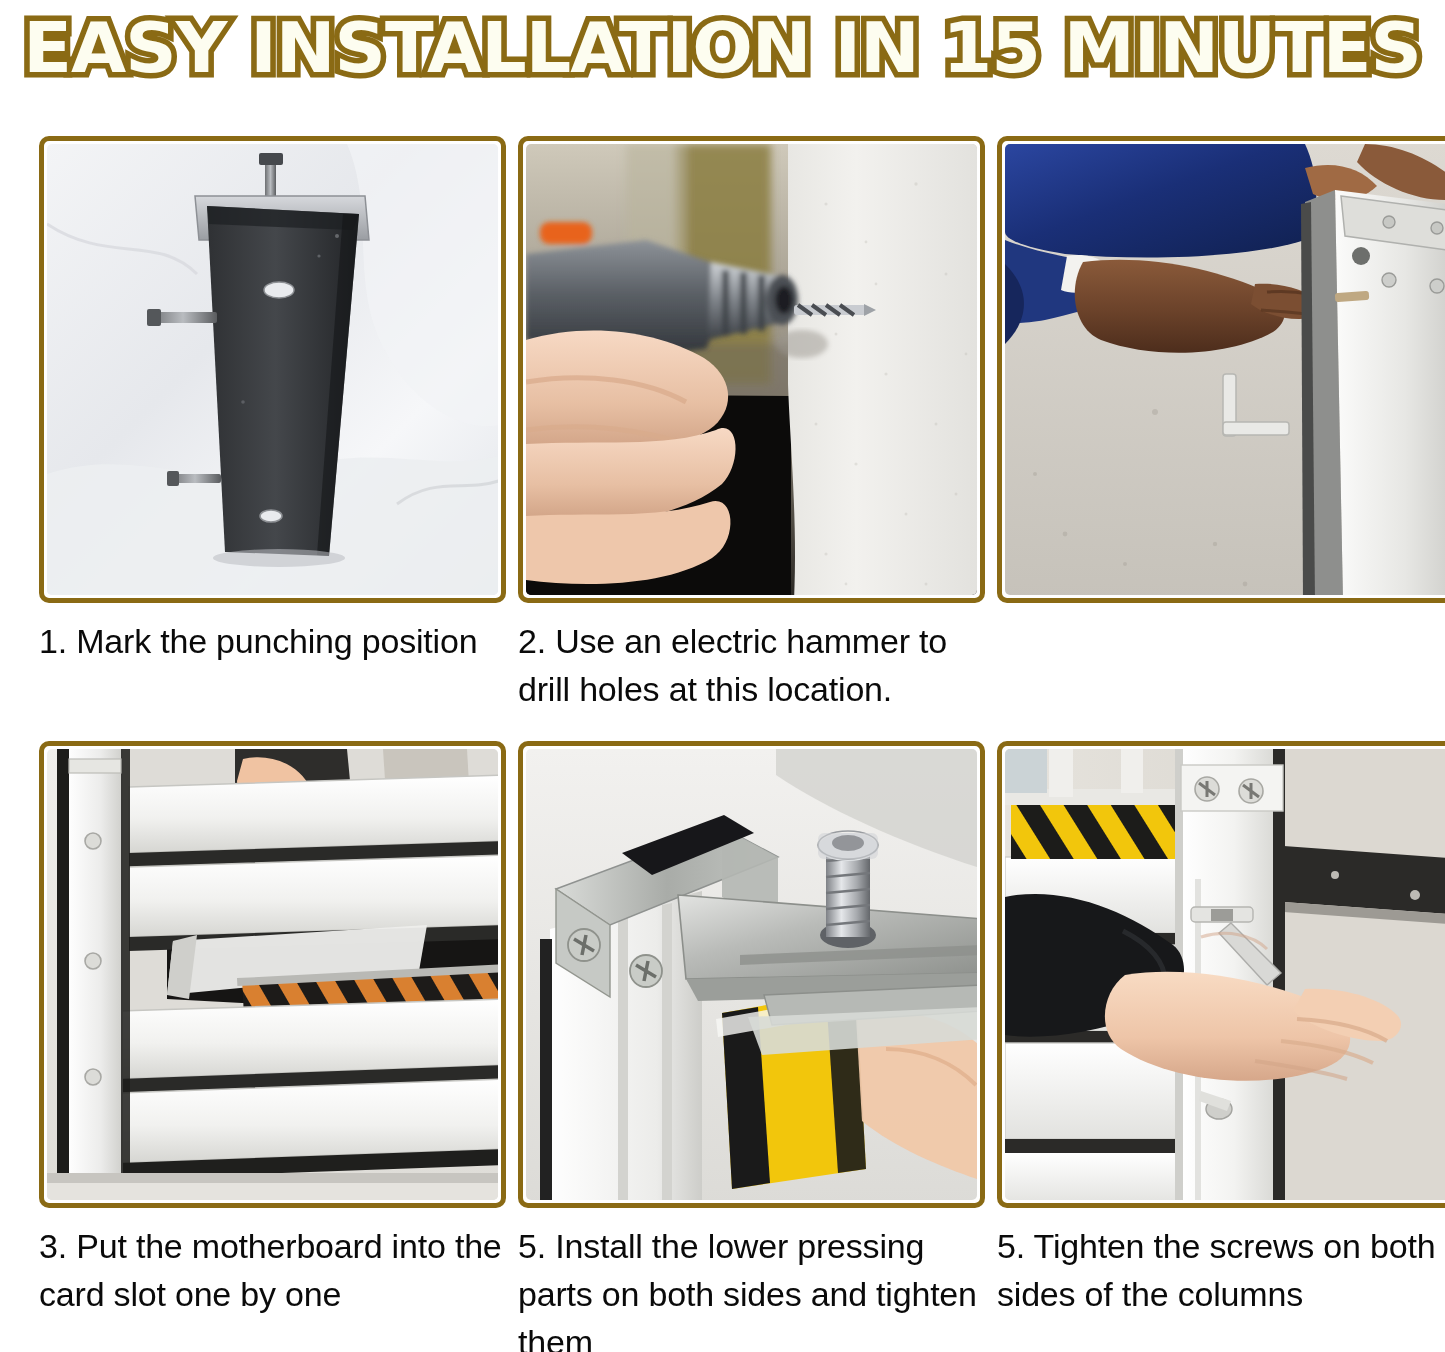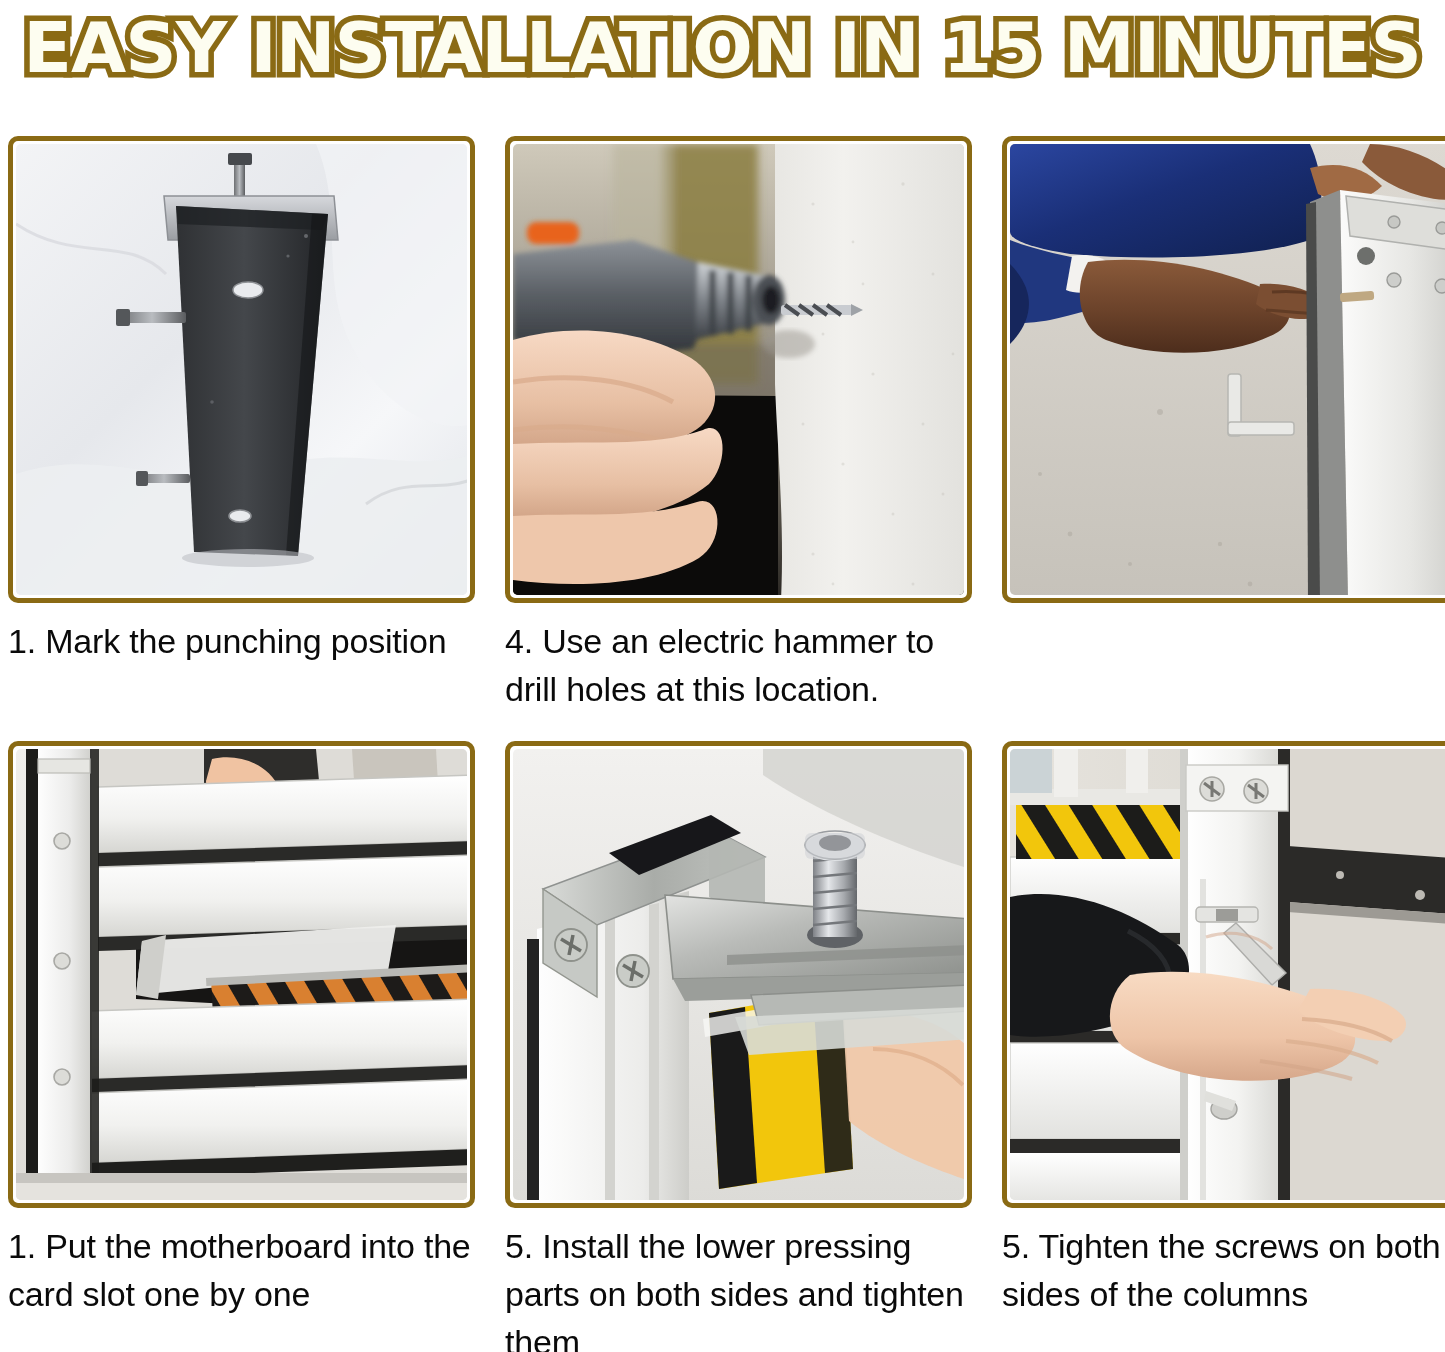--- a/index.html
+++ b/index.html
@@ -45,21 +45,22 @@
 
   
   .grid {
     position: absolute;
     left: 8px;
     top: 136px;
     width: 1429px;
   }
   .row {
     display: flex;
-    gap: 30px;
+    gap: 12px;
+    margin-left: 31px;
   }
   .cell {
     width: 467px;
     flex: 0 0 467px;
   }
   .photo {
     position: relative;
     width: 467px;
     height: 467px;
     box-sizing: border-box;
@@ -254,21 +255,21 @@
                 <path d="M0,196 C60,178 130,186 178,214 C206,232 210,262 188,282 C150,312 70,316 0,300 Z" fill="url(#skin2)"></path>
                 <path d="M0,238 C60,228 120,236 160,258" stroke="#d9ab8c" stroke-width="5" fill="none" opacity="0.75"></path>
                 <path d="M0,286 C62,278 120,286 164,302" stroke="#d9ab8c" stroke-width="5" fill="none" opacity="0.7"></path>
                 <path d="M0,330 C70,322 130,330 176,344" stroke="#d2a287" stroke-width="5" fill="none" opacity="0.6"></path>
                 <path d="M0,300 C70,296 140,304 190,286 C214,274 216,320 196,340 C150,378 60,386 0,372 Z" fill="url(#skin2)"></path>
                 <path d="M0,372 C60,368 130,376 184,358 C210,350 212,398 186,414 C140,442 60,444 0,436 Z" fill="#eec7ab"></path>
               </g>
             </svg>
           </div>
         </div>
-        <div class="caption">4. Use an electric hammer to drill holes at this location.</div>
+        <div class="caption">2. Use an electric hammer to drill holes at this location.</div>
       </div>
 
       <div class="cell">
         <div class="photo">
           <div class="inner">
             <svg viewBox="0 0 457 457" width="457" height="457">
               <defs>
                 <linearGradient id="floor3" x1="0" y1="0" x2="0" y2="1">
                   <stop offset="0%" stop-color="#ddd9d2"></stop>
                   <stop offset="100%" stop-color="#c6c2ba"></stop>
@@ -401,21 +402,21 @@
               <circle cx="46" cy="92" r="8" fill="#dcdcd8" stroke="#a8a8a4" stroke-width="1.6"></circle>
               <circle cx="46" cy="212" r="8" fill="#dcdcd8" stroke="#a8a8a4" stroke-width="1.6"></circle>
               <circle cx="46" cy="328" r="8" fill="#dcdcd8" stroke="#a8a8a4" stroke-width="1.6"></circle>
               <rect x="22" y="10" width="52" height="14" fill="#e6e6e2" stroke="#bcbcb8" stroke-width="1.2"></rect>
 
               <rect x="0" y="430" width="457" height="27" fill="#e5e3de"></rect>
               <rect x="0" y="424" width="457" height="10" fill="#c7c5c0"></rect>
             </svg>
           </div>
         </div>
-        <div class="caption">1. Put the motherboard into the card slot one by one</div>
+        <div class="caption">3. Put the motherboard into the card slot one by one</div>
       </div>
 
       <div class="cell">
         <div class="photo">
           <div class="inner">
             <svg viewBox="0 0 457 457" width="457" height="457">
               <defs>
                 <linearGradient id="bg5" x1="0" y1="0" x2="0" y2="1">
                   <stop offset="0%" stop-color="#f2f1ef"></stop>
                   <stop offset="100%" stop-color="#dcdbd7"></stop>

